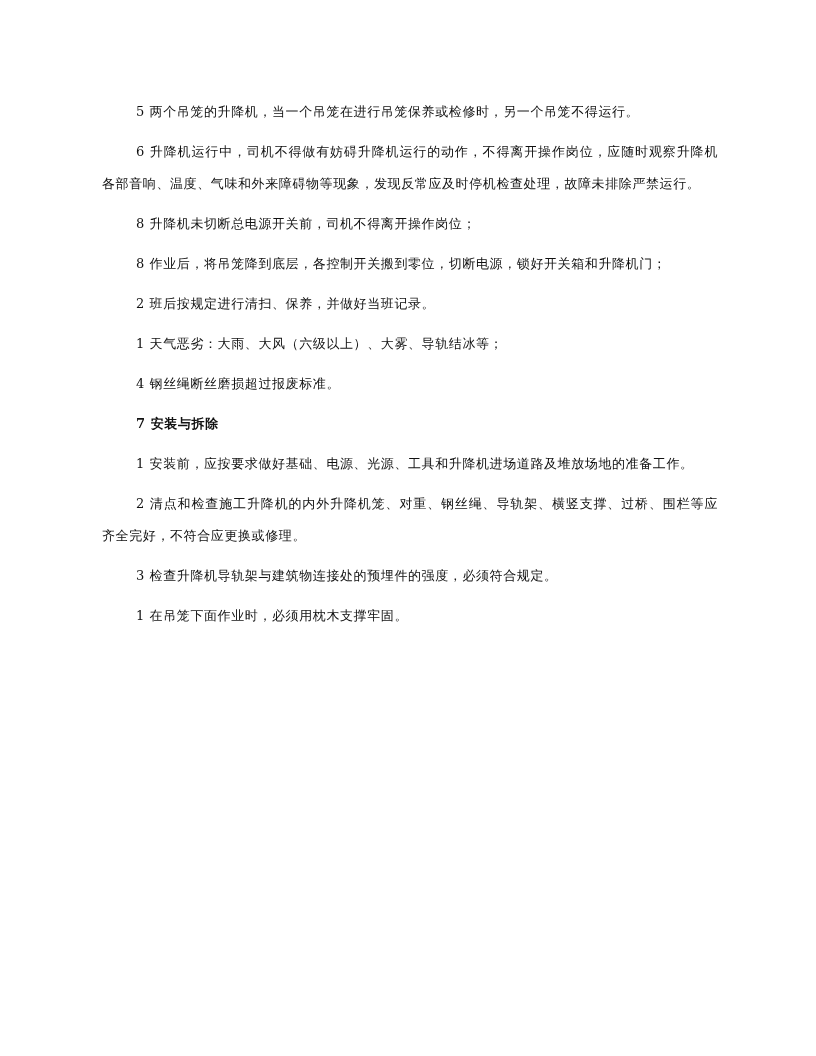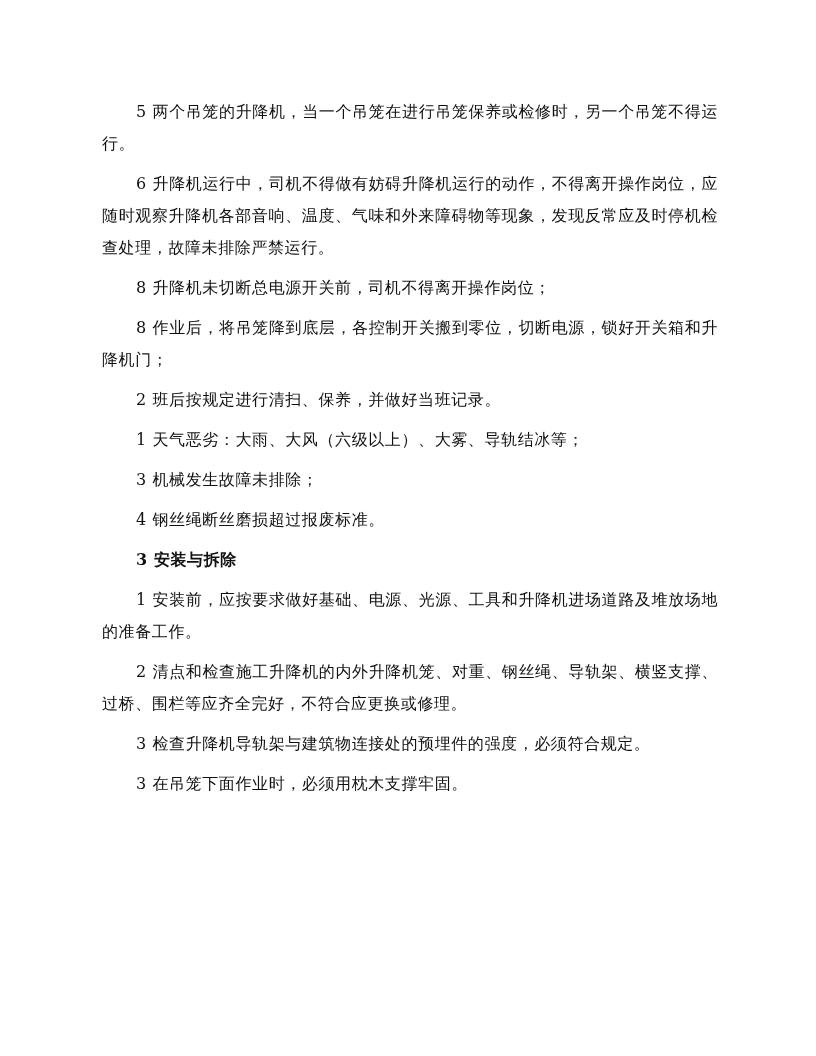--- a/index.html
+++ b/index.html
@@ -1,32 +1,31 @@
 <!DOCTYPE html>
 <html><head>
 <meta charset="utf-8">
 <style>
   html, body { margin:0; padding:0; background:#ffffff; }
   body { width:816px; height:1056px; position:relative; overflow:hidden;
          font-family: "DejaVu Serif", "Liberation Serif", serif; color:#111; }
   .page { position:absolute; left:102px; top:96px; width:616px; }
-  .para { font-size:16px; line-height:32px; text-indent:34px; margin:0 0 8px 0;
+  .para { font-size:13px; line-height:32px; text-indent:34px; margin:0 0 8px 0;
           text-align:justify; letter-spacing:0.6px; }
   .para.heading { font-weight:bold; }
 </style>
 </head>
 <body>
 
 <div class="page">
   <p class="para">5 两个吊笼的升降机，当一个吊笼在进行吊笼保养或检修时，另一个吊笼不得运行。</p>
   <p class="para">6 升降机运行中，司机不得做有妨碍升降机运行的动作，不得离开操作岗位，应随时观察升降机各部音响、温度、气味和外来障碍物等现象，发现反常应及时停机检查处理，故障未排除严禁运行。</p>
   <p class="para">8 升降机未切断总电源开关前，司机不得离开操作岗位；</p>
   <p class="para">8 作业后，将吊笼降到底层，各控制开关搬到零位，切断电源，锁好开关箱和升降机门；</p>
   <p class="para">2 班后按规定进行清扫、保养，并做好当班记录。</p>
   <p class="para">1 天气恶劣：大雨、大风（六级以上）、大雾、导轨结冰等；</p>
-  <p class="para">3 机械发生故障未排除；</p>
   <p class="para">4 钢丝绳断丝磨损超过报废标准。</p>
-  <p class="para heading">3 安装与拆除</p>
+  <p class="para heading">7 安装与拆除</p>
   <p class="para">1 安装前，应按要求做好基础、电源、光源、工具和升降机进场道路及堆放场地的准备工作。</p>
   <p class="para">2 清点和检查施工升降机的内外升降机笼、对重、钢丝绳、导轨架、横竖支撑、过桥、围栏等应齐全完好，不符合应更换或修理。</p>
   <p class="para">3 检查升降机导轨架与建筑物连接处的预埋件的强度，必须符合规定。</p>
-  <p class="para">3 在吊笼下面作业时，必须用枕木支撑牢固。</p>
+  <p class="para">1 在吊笼下面作业时，必须用枕木支撑牢固。</p>
 </div>
 
 </body></html>

